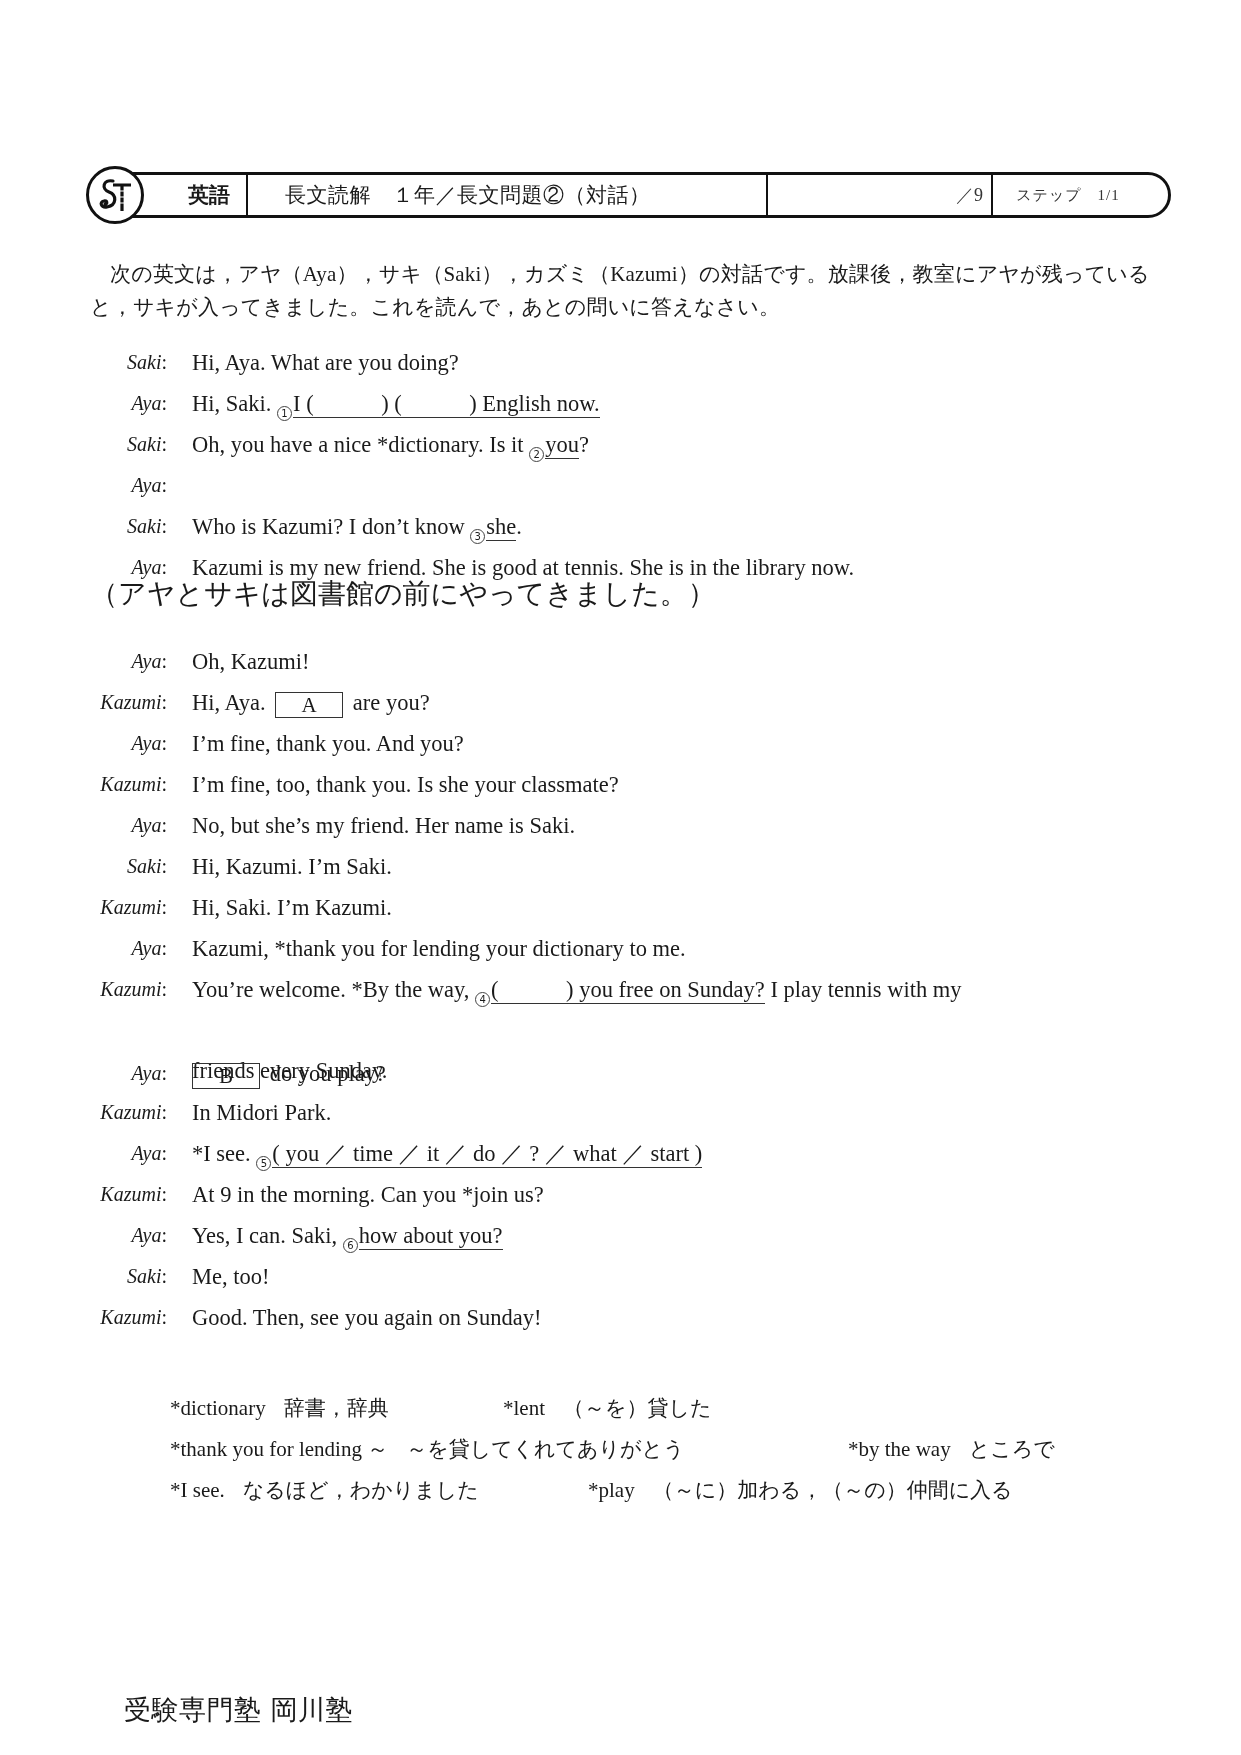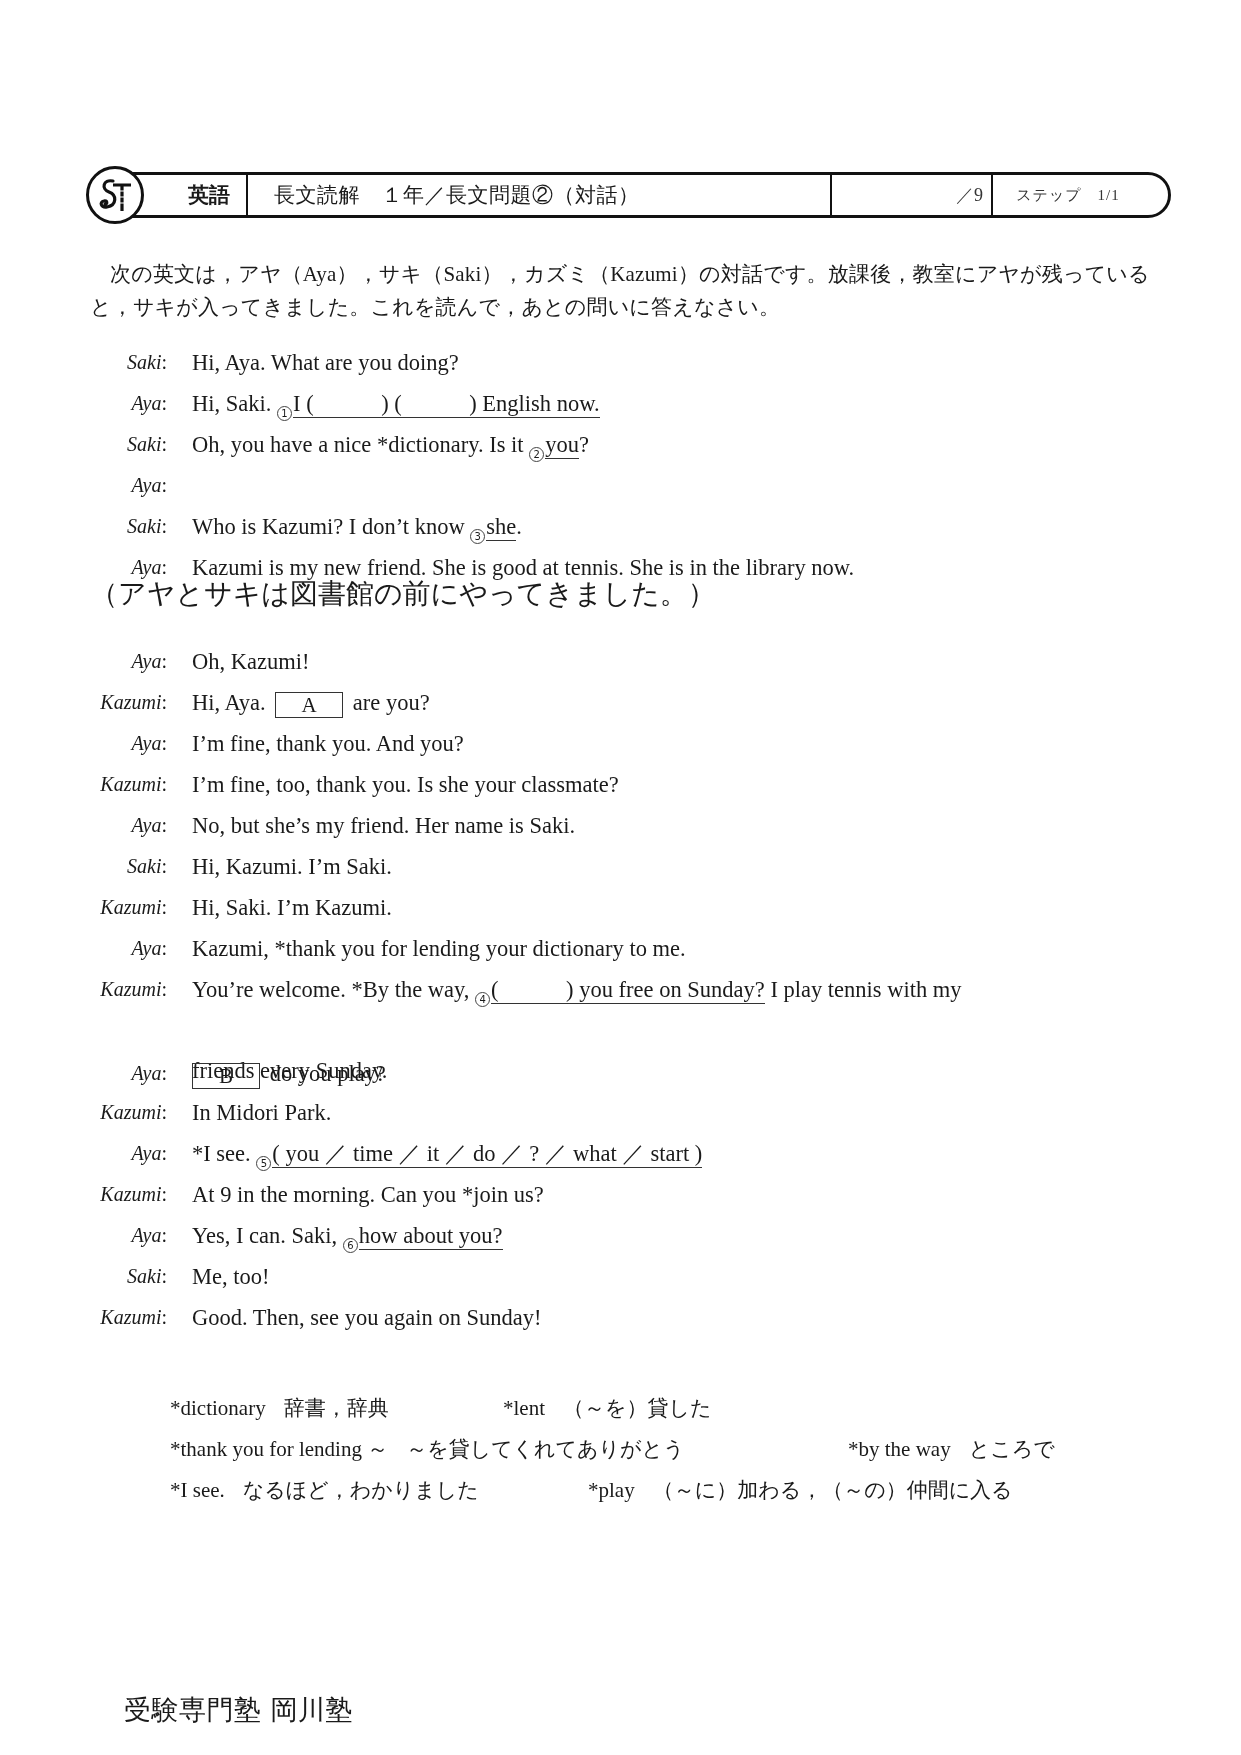--- a/index.html
+++ b/index.html
@@ -19,22 +19,22 @@
       display: flex; align-items: center; justify-content: center; z-index: 2;
     }
     .logo svg { width: 44px; height: 44px; }
     .h-subject {
       position: absolute; left: 64px; top: 0; height: 100%; width: 76px;
       display: flex; align-items: center; justify-content: center;
       font-family: "DejaVu Sans", sans-serif; font-weight: bold; font-size: 21px;
       border-right: 2.5px solid #111; box-sizing: border-box;
     }
     .h-title {
-      position: absolute; left: 140px; top: 0; height: 100%; width: 584px;
-      display: flex; align-items: center; padding-left: 26px; box-sizing: border-box;
+      position: absolute; left: 140px; top: 0; height: 100%; width: 520px;
+      display: flex; align-items: center; padding-left: 37px; box-sizing: border-box;
       font-size: 21px; border-right: 2.5px solid #111; letter-spacing: 0.5px;
     }
     .h-score {
       position: absolute; left: 768px; top: 0; height: 100%; width: 117px;
       display: flex; align-items: center; justify-content: flex-end; padding-right: 8px;
       box-sizing: border-box; font-size: 18px; border-right: 2.5px solid #111; color: #333;
     }
     .h-step {
       position: absolute; left: 885px; top: 0; height: 100%; width: 150px;
       display: flex; align-items: center; justify-content: center;

